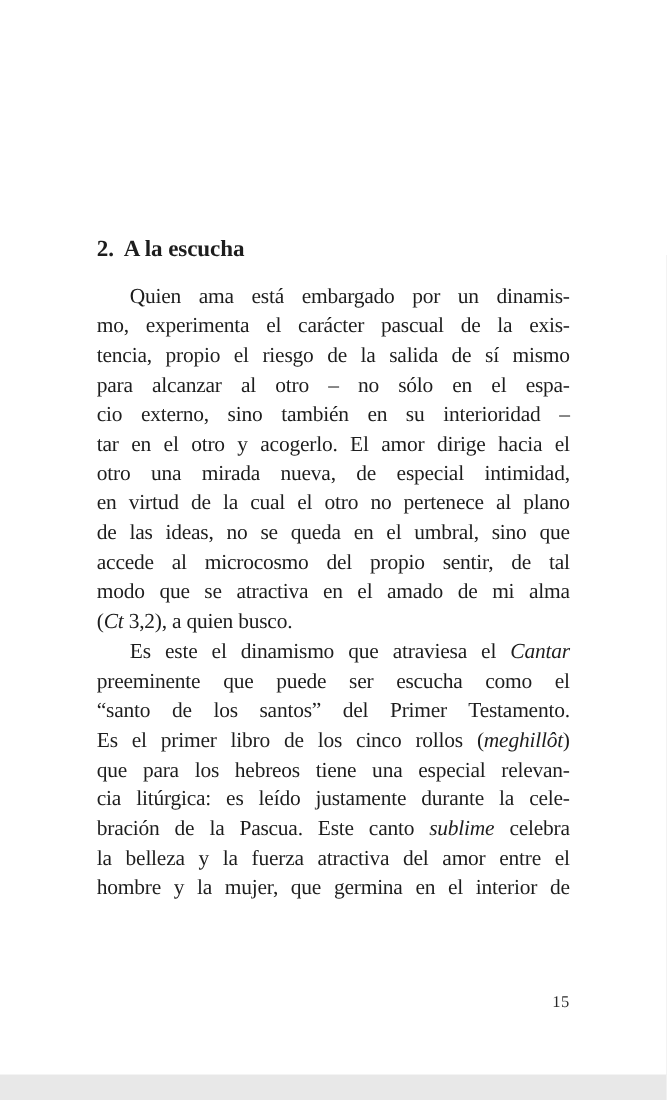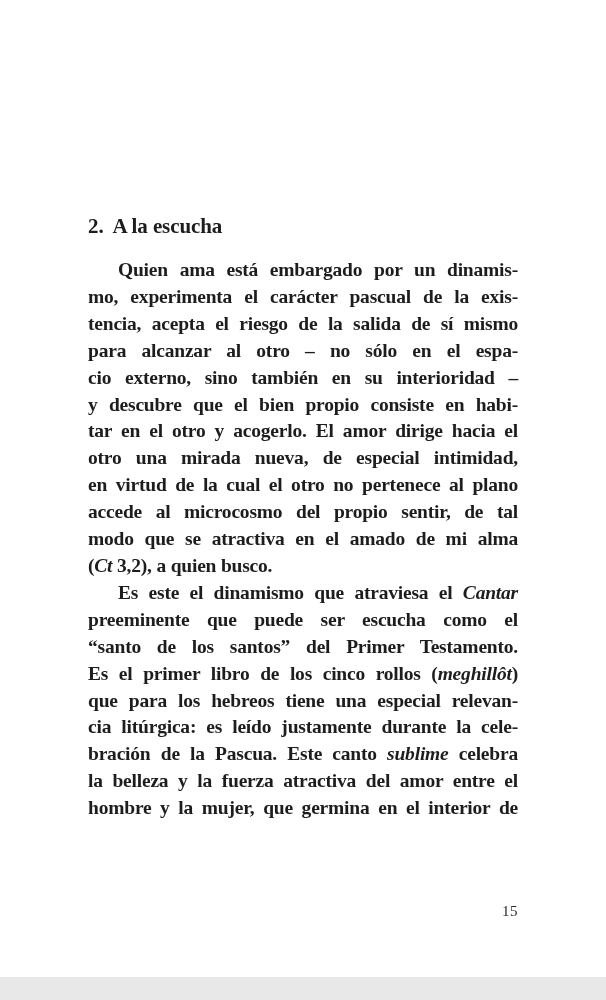--- a/index.html
+++ b/index.html
@@ -37,21 +37,20 @@
   .paragraph {
     margin: 0;
   }
   .line {
     font-size: 19.5px;
     line-height: 26.9px;
     letter-spacing: -0.2px;
     text-align: justify;
     text-align-last: justify;
     white-space: nowrap;
-    font-weight: bold;
   }
   .line.first {
     text-indent: 30px;
   }
   .line.no-just {
     text-align: left;
     text-align-last: left;
   }
   .line em {
     font-style: italic;
@@ -68,27 +67,27 @@
 </head>
 <body>
 
 <div class="page">
   <div class="content">
     <h2 class="heading"><span class="hnum">2.</span><span class="htext">A la escucha</span></h2>
     <div id="body-text">
         <div class="paragraph">
           <div class="line first"><span>Quien ama está embargado por un dinamis-</span></div>
           <div class="line"><span>mo, experimenta el carácter pascual de la exis-</span></div>
-          <div class="line"><span>tencia, acepta el riesgo de la salida de sí mismo</span></div>
+          <div class="line"><span>tencia, propio el riesgo de la salida de sí mismo</span></div>
           <div class="line"><span>para alcanzar al otro – no sólo en el espa-</span></div>
           <div class="line"><span>cio externo, sino también en su interioridad –</span></div>
-          <div class="line"><span>y descubre que el bien propio consiste en habi-</span></div>
           <div class="line"><span>tar en el otro y acogerlo. El amor dirige hacia el</span></div>
           <div class="line"><span>otro una mirada nueva, de especial intimidad,</span></div>
           <div class="line"><span>en virtud de la cual el otro no pertenece al plano</span></div>
+          <div class="line"><span>de las ideas, no se queda en el umbral, sino que</span></div>
           <div class="line"><span>accede al microcosmo del propio sentir, de tal</span></div>
           <div class="line"><span>modo que se atractiva en el amado de mi alma</span></div>
           <div class="line no-just"><span>(</span><em>Ct</em><span> 3,2), a quien busco.</span></div>
         </div>
         <div class="paragraph">
           <div class="line first"><span>Es este el dinamismo que atraviesa el </span><em>Cantar</em></div>
           <div class="line"><span>preeminente que puede ser escucha como el</span></div>
           <div class="line"><span>“santo de los santos” del Primer Testamento.</span></div>
           <div class="line"><span>Es el primer libro de los cinco rollos (</span><em>meghillôt</em><span>)</span></div>
           <div class="line"><span>que para los hebreos tiene una especial relevan-</span></div>

